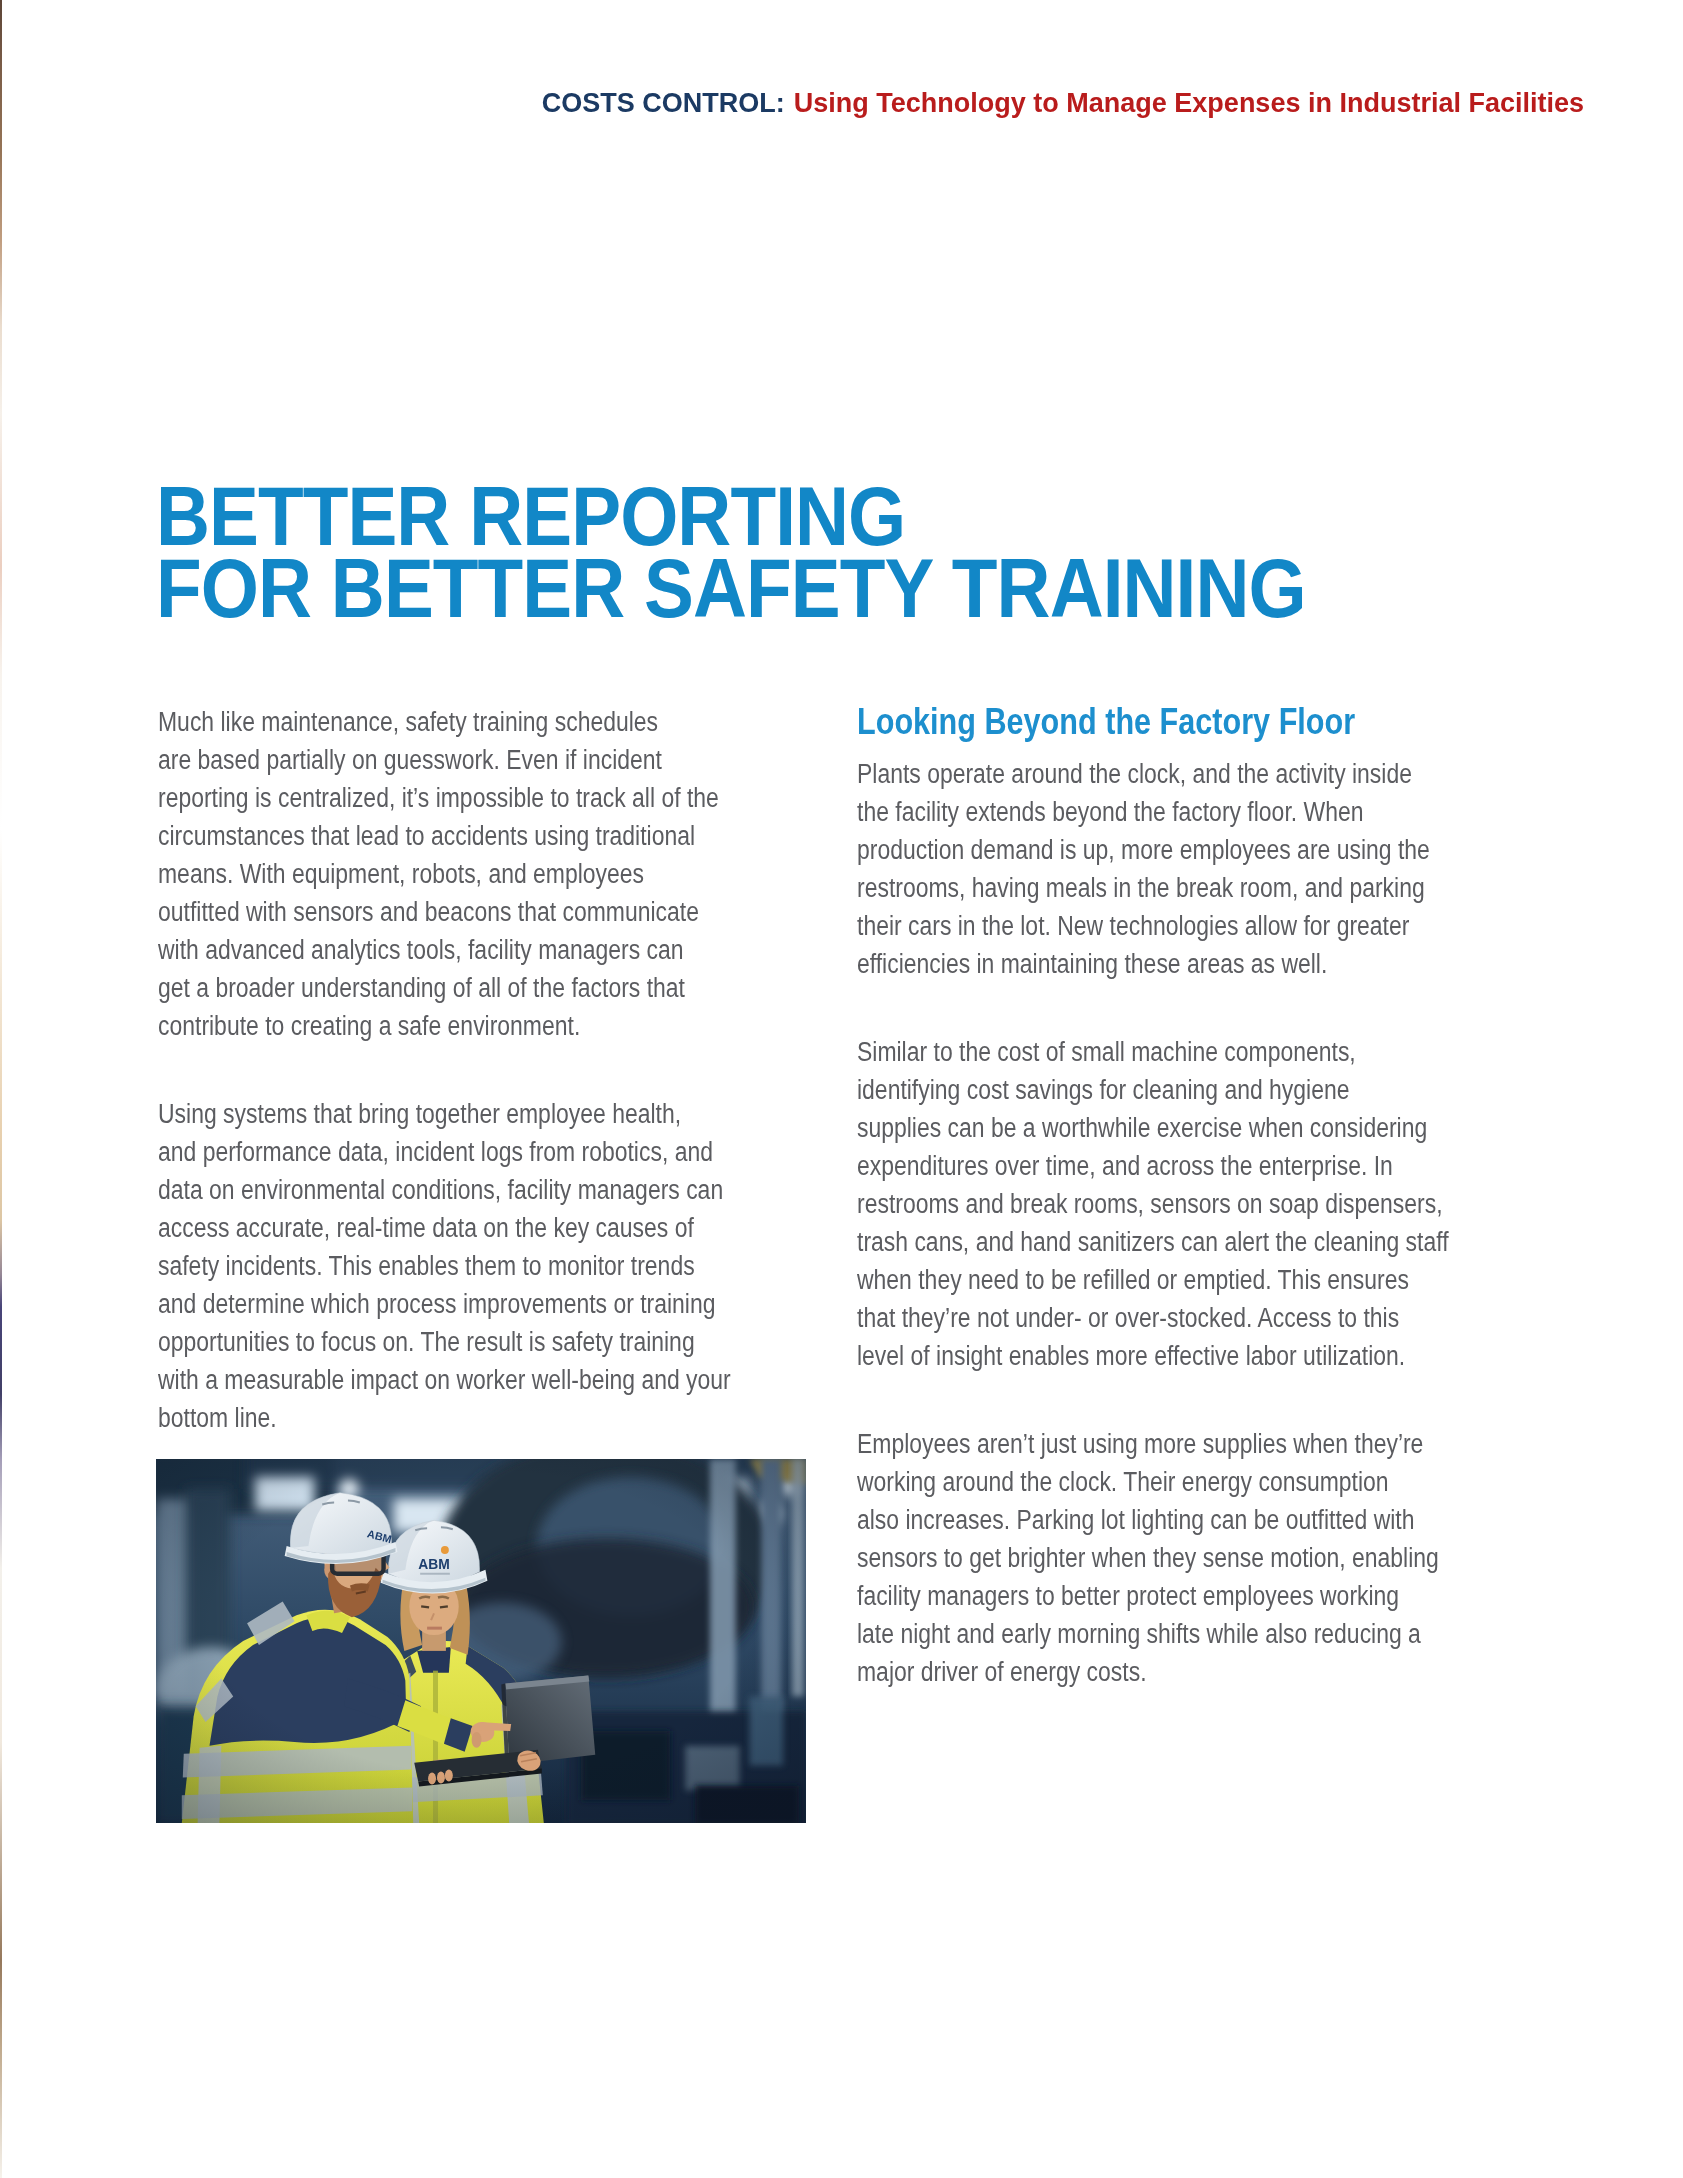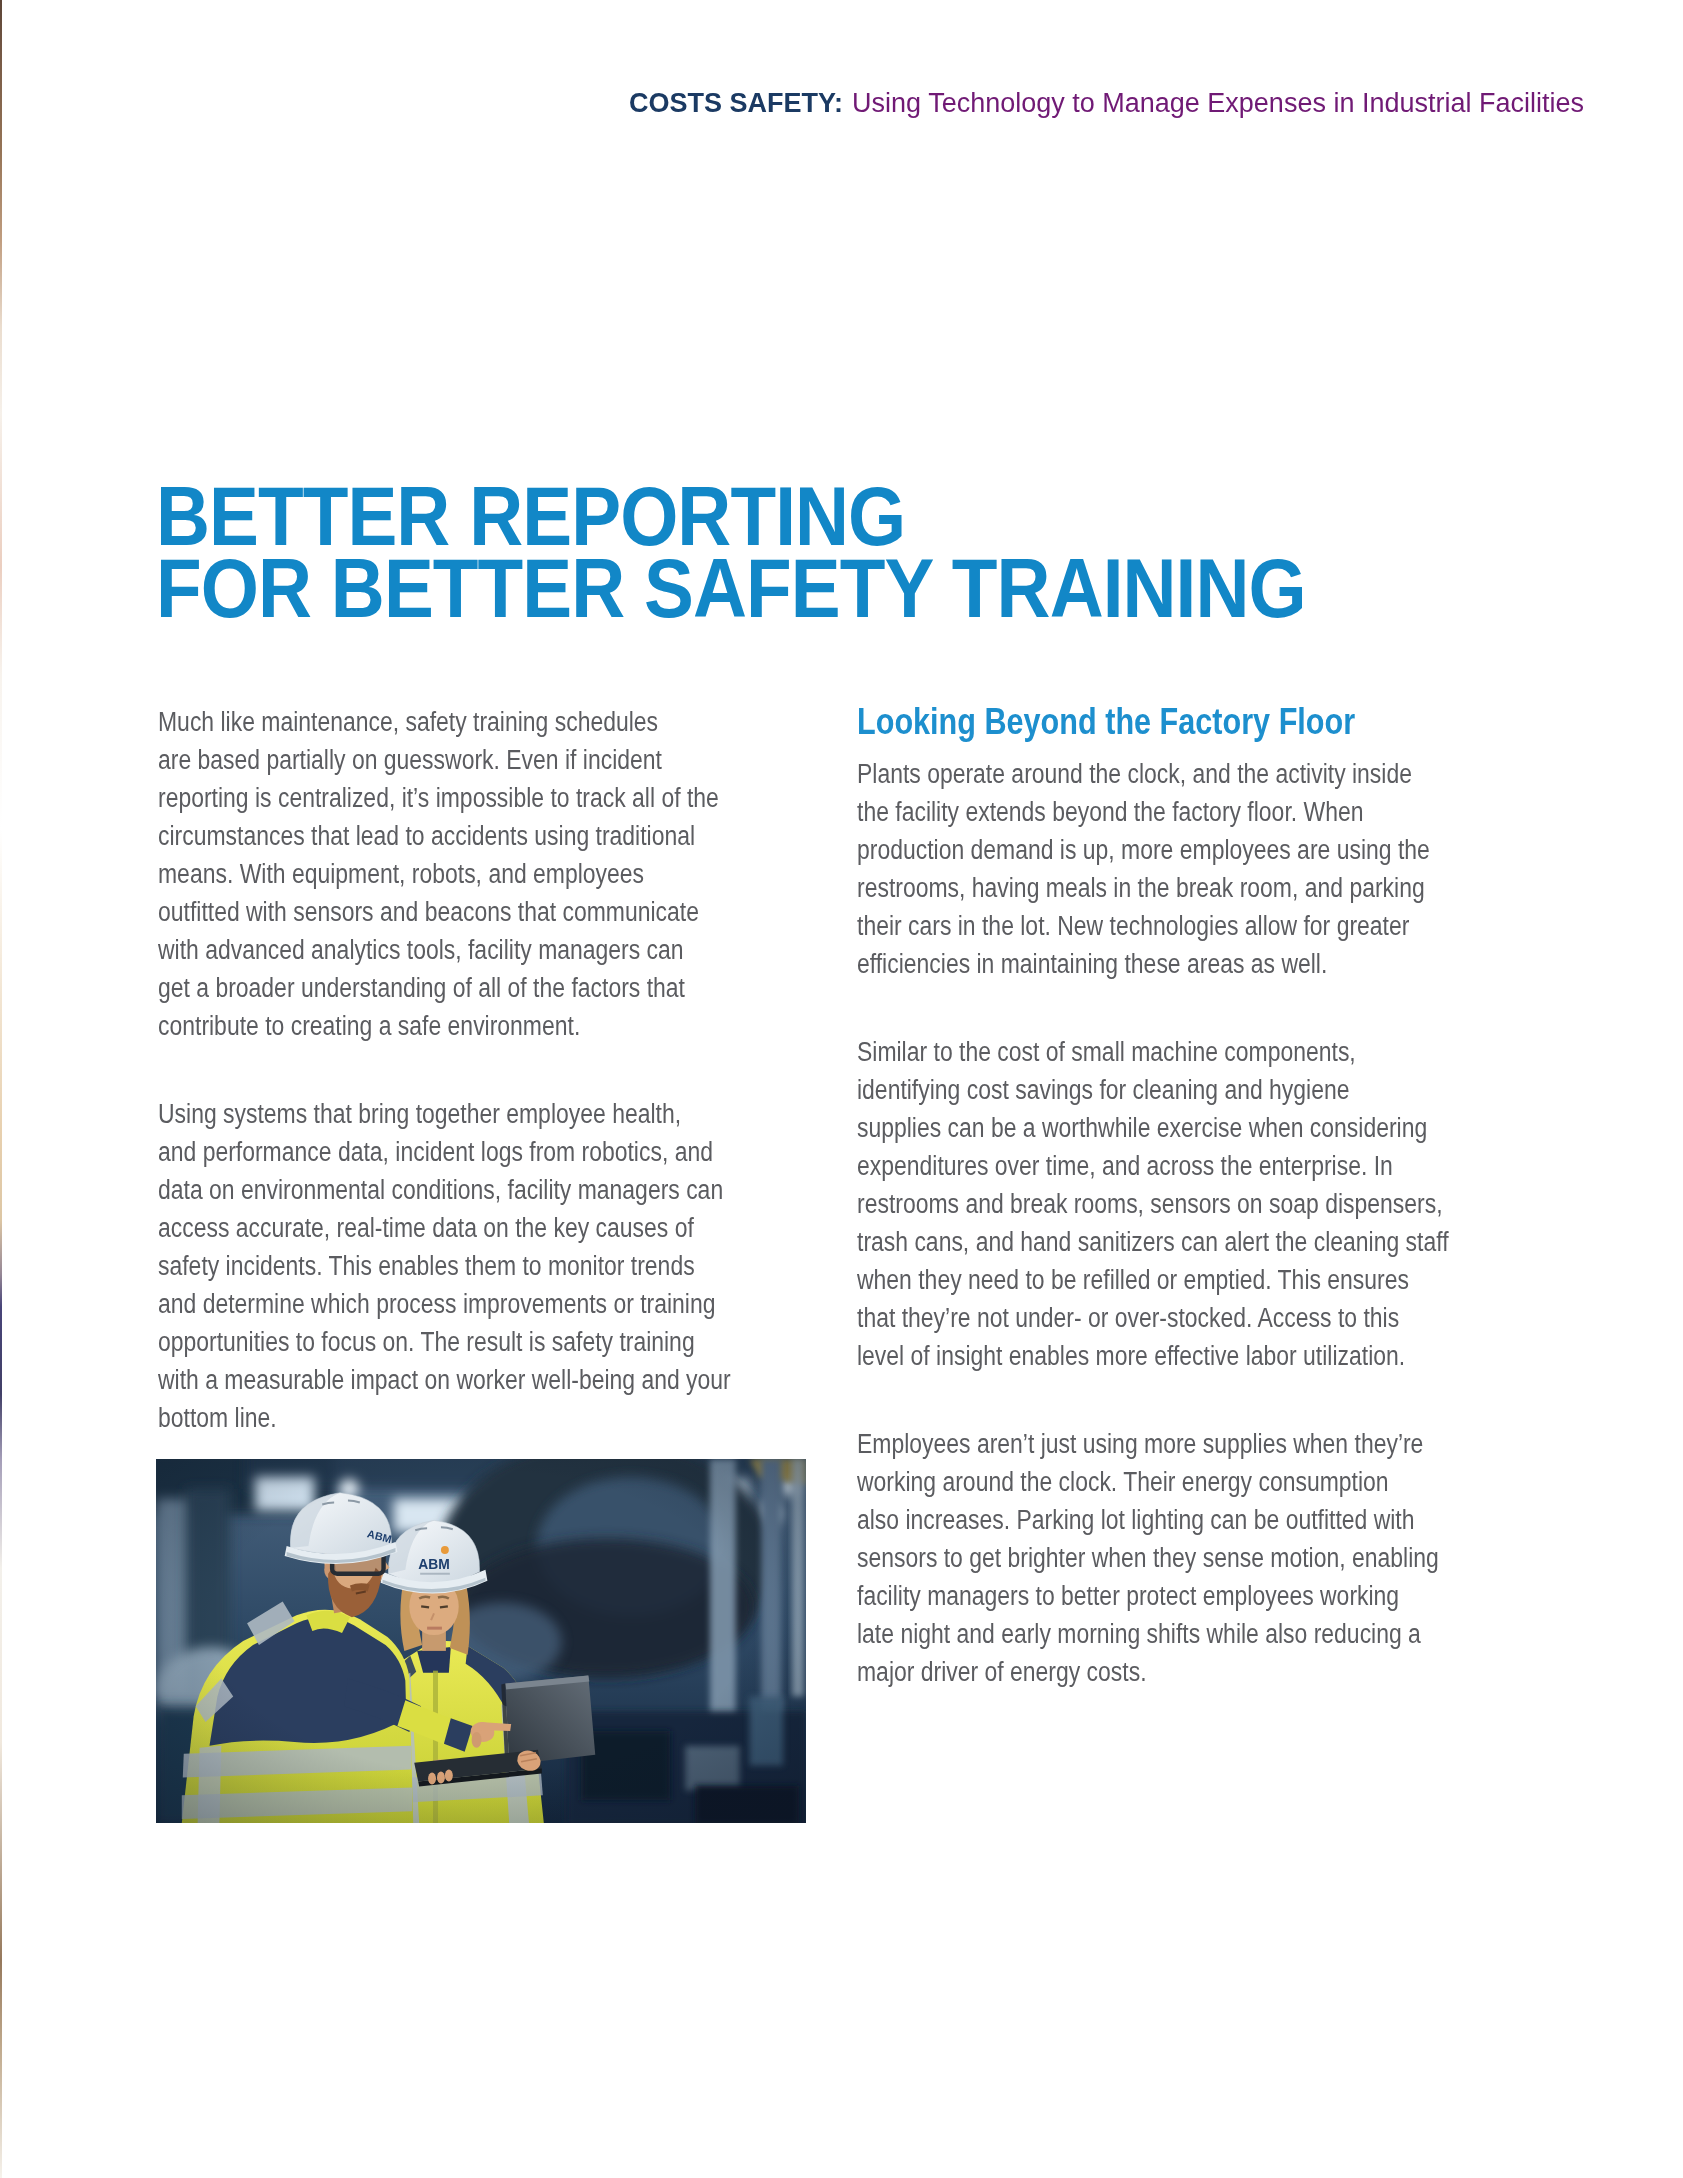--- a/index.html
+++ b/index.html
@@ -14,21 +14,21 @@
       #4a3021 0%, #6b4a33 3%, #8a6544 7%, #b99271 11%, #e8d9c9 15%,
       #f5efe8 19%, #e9c9b9 26%, #f7f2ec 31%, #ffffff 38%,
       #e5cba6 52%, #d9c09a 56%, #8a7a8a 58.5%, #34306a 60%,
       #2c2a56 64%, #9a93b0 67%, #f2efe9 72%, #efe6da 80%,
       #8a6a4a 90%, #b9a080 94%, #f5f1ea 100%);
   }
   .running-header {
     position:absolute; top:88px; right:99px; font-size:27px; white-space:nowrap;
   }
   .running-header .tag { font-weight:700; color:#1b3a63; }
-  .running-header .subtitle { color:#701a75; margin-left:9px; font-weight:400; }
+  .running-header .subtitle { color:#b91c1c; margin-left:9px; font-weight:700; }
   .page-title {
     position:absolute; left:156px; top:481px; color:#1287c7; font-weight:700;
     font-size:83px; line-height:72px; letter-spacing:-1px;
     transform:scaleX(0.9); transform-origin:0 0;
   }
   .page-title div { white-space:nowrap; }
   .column {
     position:absolute; width:812px; color:#5b5c60; font-size:27px; line-height:38px;
     transform:scaleX(0.85); transform-origin:0 0; letter-spacing:0;
   }
@@ -47,21 +47,21 @@
   .photo-frame svg { display:block; }
 </style>
 </head>
 <body>
 
 <div class="page">
 
   <div class="edge-artifact"></div>
 
   <div class="running-header">
-    <span class="tag">COSTS SAFETY:</span><span class="subtitle">Using Technology to Manage Expenses in Industrial Facilities</span>
+    <span class="tag">COSTS CONTROL:</span><span class="subtitle">Using Technology to Manage Expenses in Industrial Facilities</span>
   </div>
 
   <div class="page-title">
     <div>BETTER REPORTING</div>
     <div>FOR BETTER SAFETY TRAINING</div>
   </div>
 
   <div class="column left-col">
     <p>Much like maintenance, safety training schedules
 are based partially on guesswork. Even if incident

